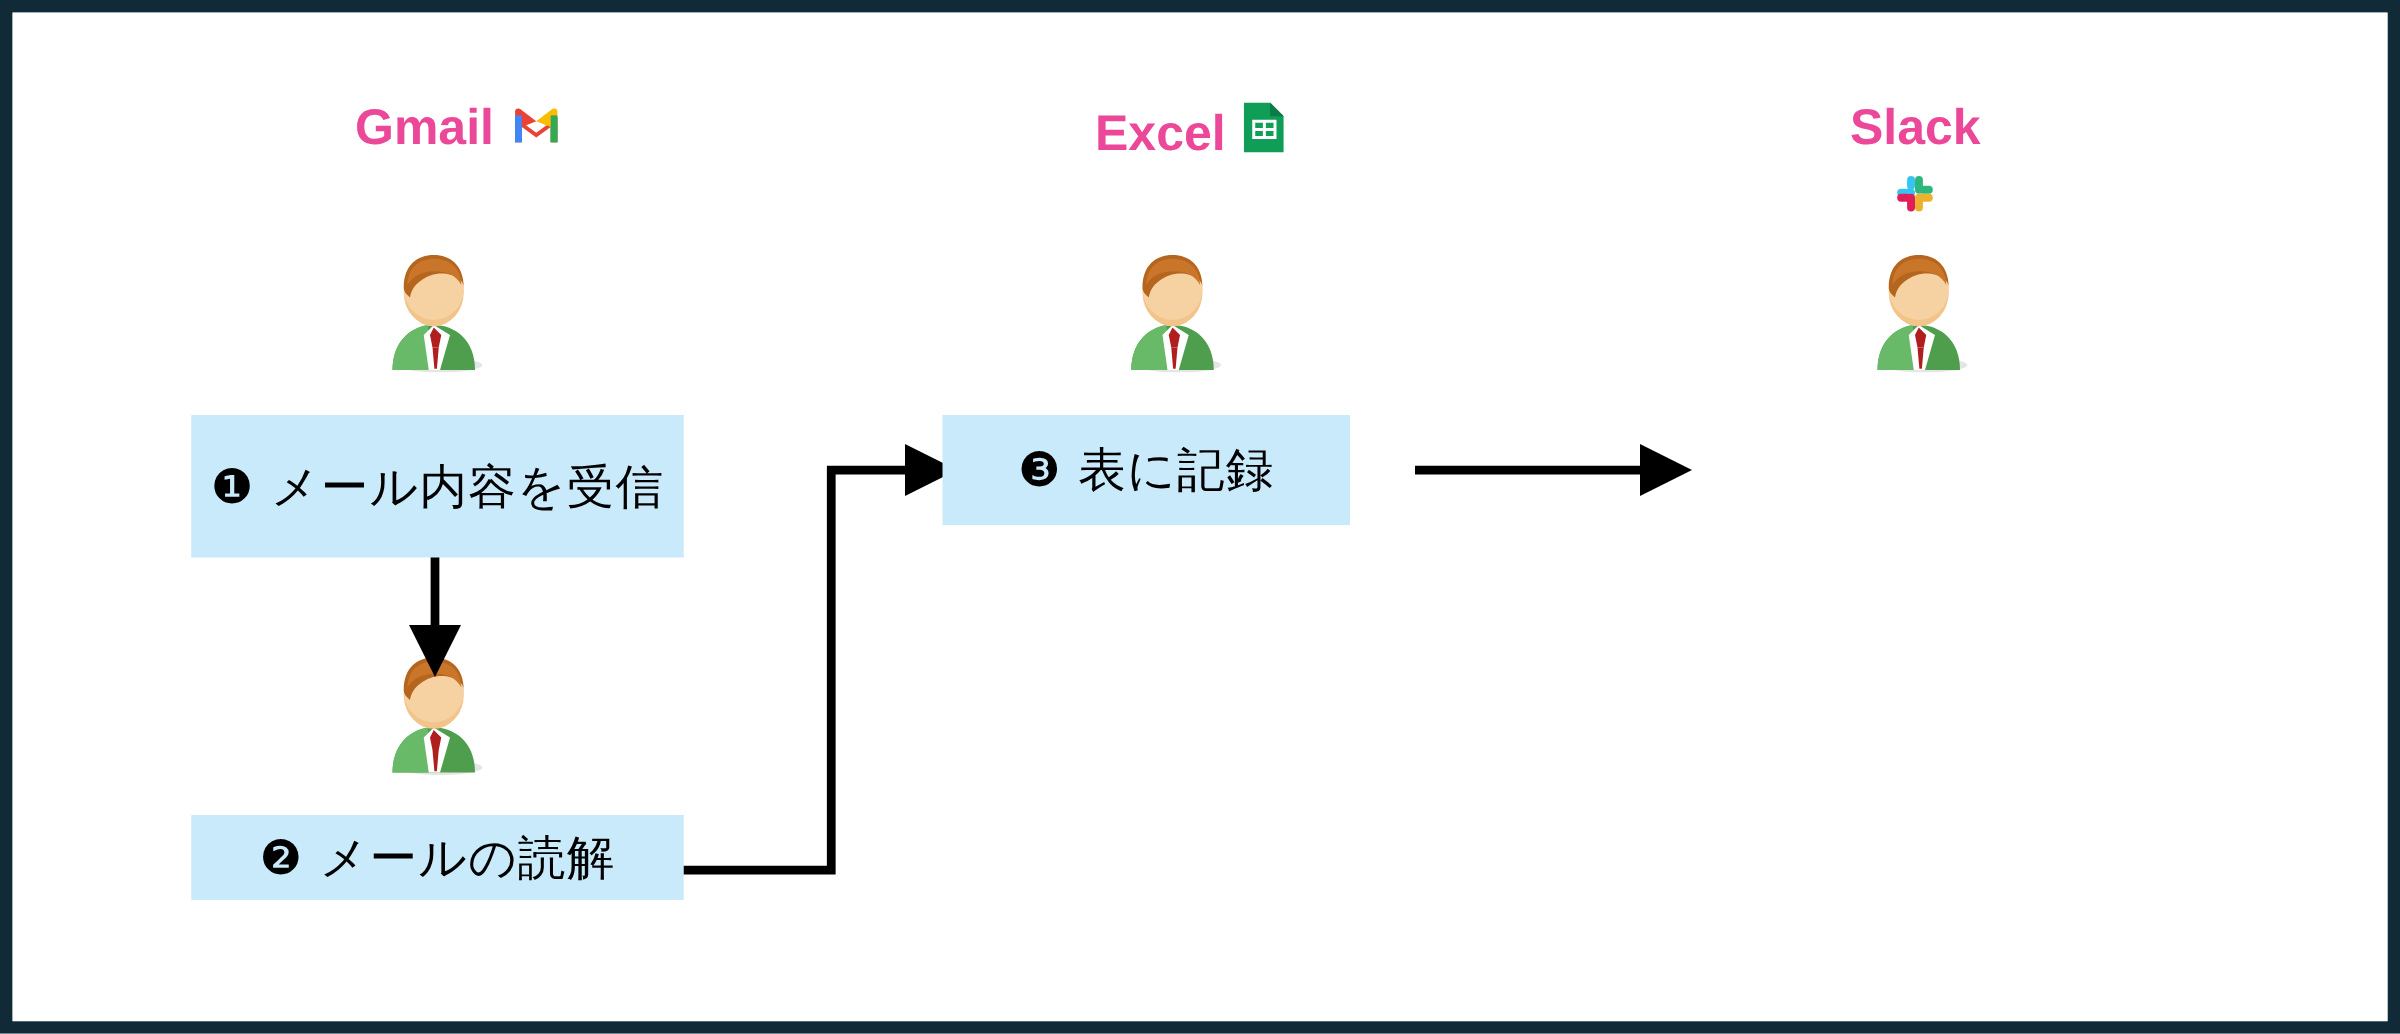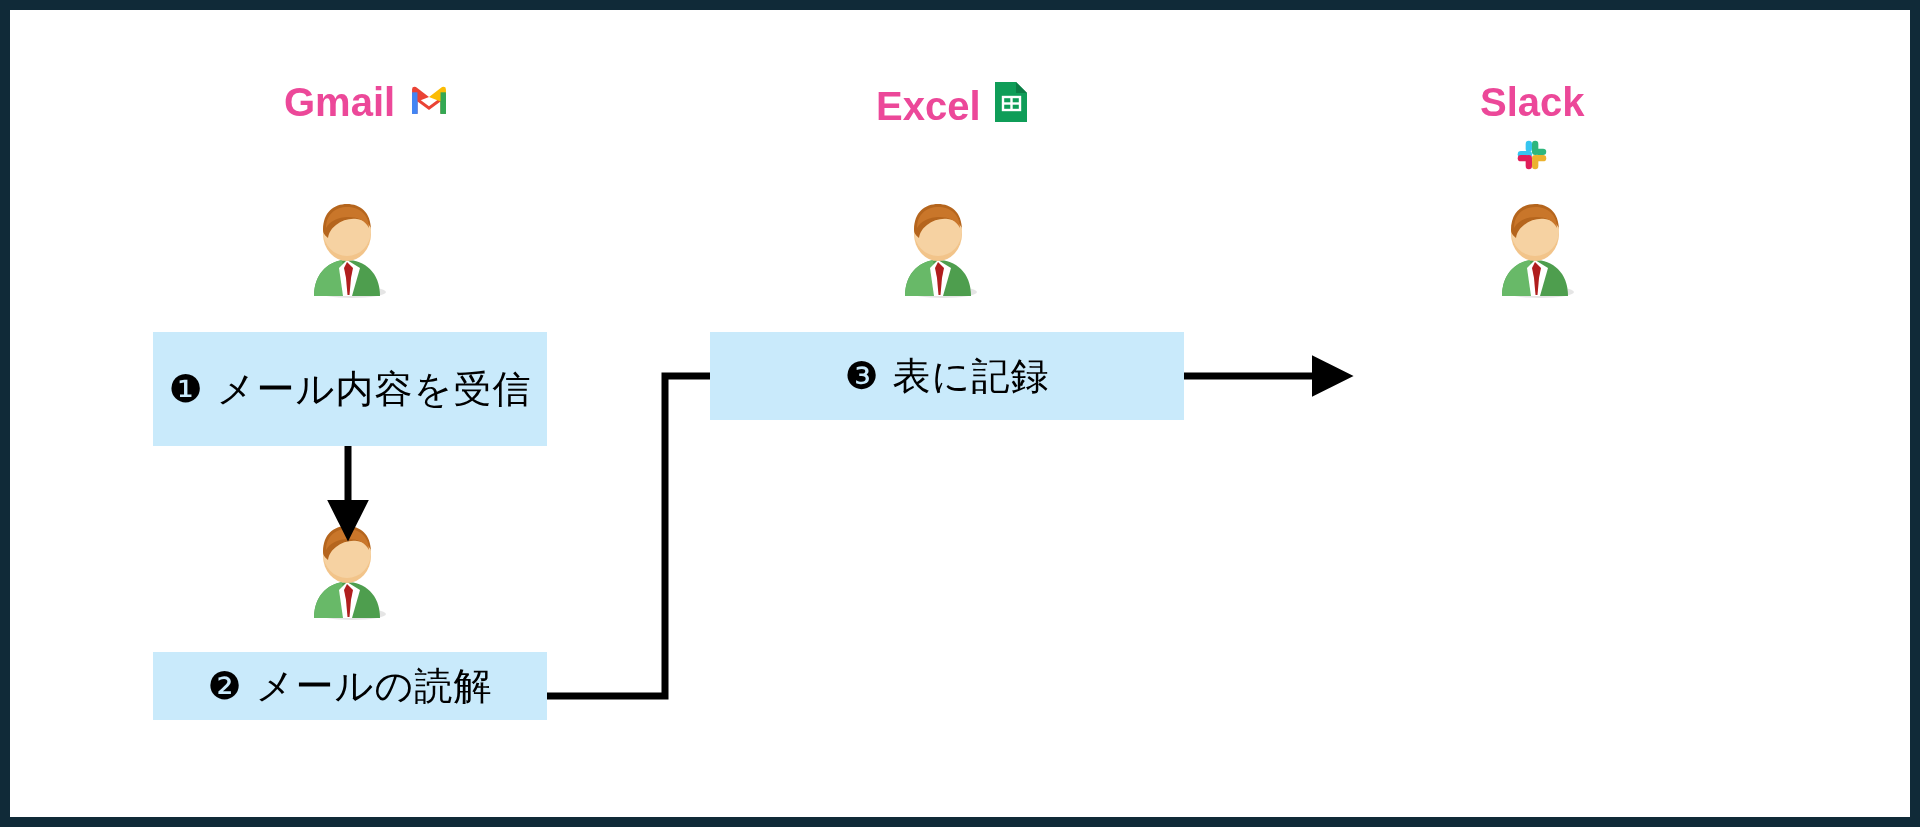--- a/index.html
+++ b/index.html
@@ -206,19 +206,19 @@
     </svg>
 
     <div class="pbox" style="left:143px; top:322px; width:394px; height:114px;">
       <span class="pbox-label">❶ メール内容を受信</span>
     </div>
 
     <div class="pbox" style="left:143px; top:642px; width:394px; height:68px;">
       <span class="pbox-label">❷ メールの読解</span>
     </div>
 
-    <div class="pbox" style="left:700px; top:322px; width:474px; height:88px;">
+    <div class="pbox" style="left:744px; top:322px; width:326px; height:88px;">
       <span class="pbox-label">❸ 表に記録</span>
     </div>
 
 
   </div>
 </div>
 
 </body></html>

